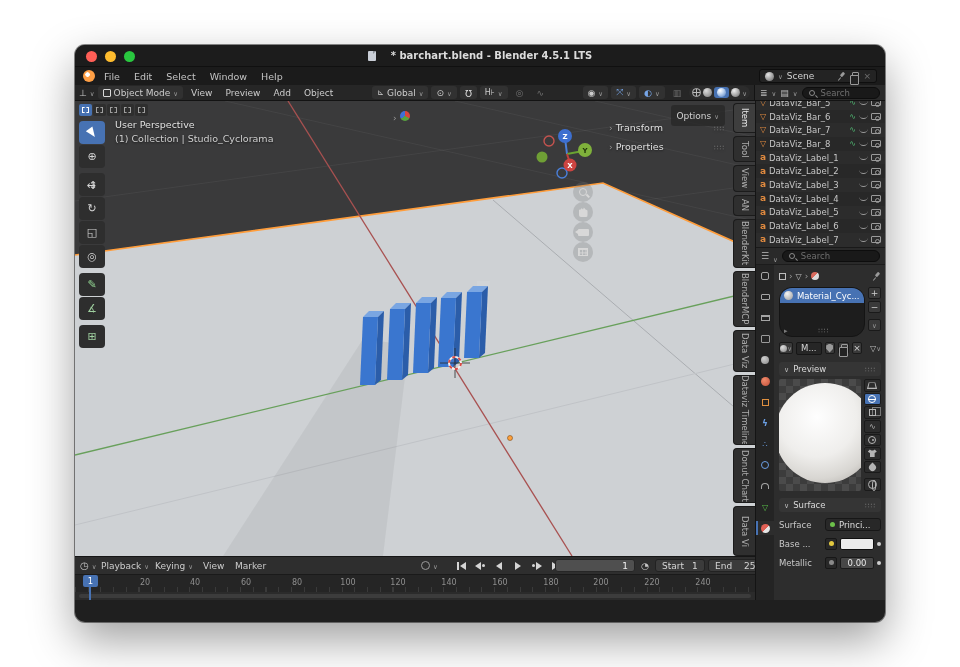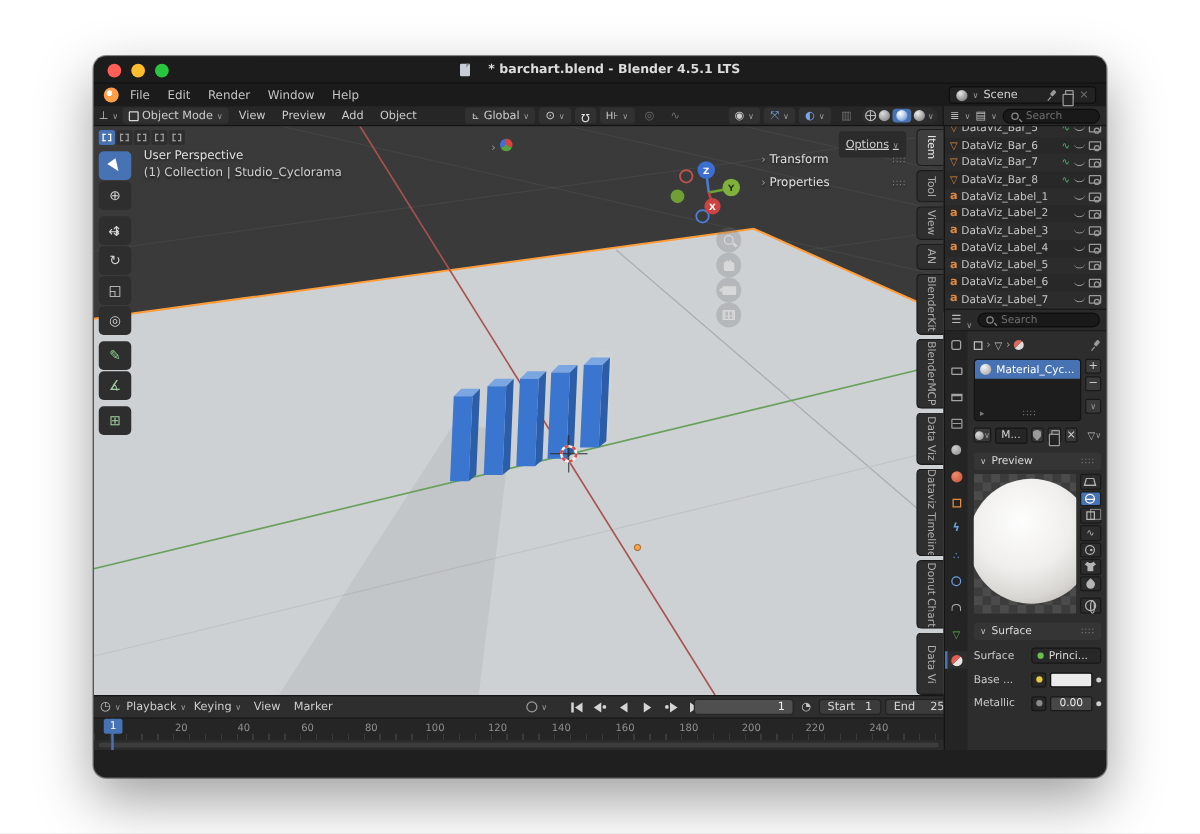--- a/index.html
+++ b/index.html
@@ -71,21 +71,21 @@
   .m-ico{width:13px;height:12px;background:#2e2e2e;border-radius:2px;display:flex;align-items:center;justify-content:center;}
   .m-ico .bx{width:7px;height:6px;border:1px dashed #9f9f9f;}
   .m-ico.active{background:#4772b3;}
   .m-ico.active .bx{border-color:#ffffff;}
   #tool-col{position:absolute;left:4px;top:20px;display:flex;flex-direction:column;gap:1px;width:26px;}
   .t-ico{height:23px;background:#2e2e2e;border-radius:4px;display:flex;align-items:center;justify-content:center;color:#d5d5d5;font-size:11px;}
   .t-ico.active{background:#4772b3;color:#fff;}
   .gap4{margin-top:4px;}
   .cursor-arrow{width:0;height:0;border-left:4px solid transparent;border-right:4px solid transparent;border-top:10px solid #ffffff;transform:rotate(-35deg);}
   #options-btn{position:absolute;right:30px;top:4px;height:21px;padding:0 6px;background:#282828cc;border-radius:3px;
-    display:flex;align-items:center;gap:3px;font-size:9px;color:#d0d0d0;text-decoration:underline;}
+    display:flex;align-items:center;gap:3px;font-size:9px;color:#d0d0d0;}
   #tool-popover{position:absolute;left:318px;top:5px;display:flex;align-items:center;gap:3px;color:#bbb;}
   .tricolor{width:10px;height:10px;border-radius:50%;background:conic-gradient(#d8453c 0 33%,#58a23f 33% 66%,#3f6fd6 66% 100%);}
   .npanel-row{position:absolute;left:534px;width:116px;display:flex;align-items:center;justify-content:space-between;
     font-size:9.5px;color:#e0e0e0;text-shadow:0 1px 2px rgba(0,0,0,.5);}
   .grip::after{content:"∷∷";font-size:7px;color:#8a8a8a;letter-spacing:1px;}
   .navbtn{position:absolute;width:20px;height:20px;border-radius:50%;background:rgba(120,120,120,.28);
     display:flex;align-items:center;justify-content:center;color:#d8d8d8;}
   .magB{width:8px;height:8px;border:1.5px solid #d8d8d8;border-radius:50%;position:relative;}
   .magB::after{content:"";position:absolute;left:6px;top:6px;width:4px;height:1.5px;background:#d8d8d8;transform:rotate(45deg);}
   .handB{width:9px;height:10px;background:#d8d8d8;border-radius:3px 3px 2px 2px;clip-path:polygon(0 35%,20% 20%,25% 30%,35% 10%,50% 25%,60% 5%,75% 22%,100% 35%,100% 100%,0 100%);}
@@ -117,21 +117,21 @@
   #props-header{height:17px;display:flex;align-items:center;gap:4px;padding:0 5px;background:#2a2a2a;border-bottom:1px solid #1c1c1c;}
   #ptabs{position:absolute;left:0;top:17px;bottom:0;width:18px;background:#242424;display:flex;flex-direction:column;align-items:center;padding-top:4px;gap:7px;}
   .ptab{width:100%;height:14px;display:flex;align-items:center;justify-content:center;}
   .ptab.active{background:#2d2d2d;box-shadow:inset 2px 0 0 #4772b3;}
   #pbody{position:absolute;left:18px;top:17px;right:0;bottom:0;padding:4px 4px 0 5px;overflow:hidden;font-size:8.5px;color:#c9c9c9;}
   .crumb{display:flex;align-items:center;gap:3px;height:14px;}
   .ci-obj{width:7px;height:7px;border:1px solid #bdbdbd;}
   .ci-tri{color:#bdbdbd;font-size:8px;}
   .ci-mat{width:8px;height:8px;border-radius:50%;background:linear-gradient(135deg,#d86a5d 50%,#dcdcdc 50%);}
   .slotwrap{display:flex;gap:3px;margin-top:4px;}
-  .slotbox{flex:1;height:50px;background:#1d1d1d;border:1px solid #141414;border-radius:3px;position:relative;overflow:hidden;}
+  .slotbox{flex:1;height:50px;background:#1d1d1d;border:1px solid #141414;border-radius:13px;position:relative;overflow:hidden;}
   .slotrow{height:15px;background:#4772b3;display:flex;align-items:center;gap:4px;padding:0 4px;color:#fff;}
   .slotfoot{position:absolute;bottom:1px;left:4px;right:4px;display:flex;justify-content:space-between;color:#7a7a7a;font-size:7px;}
   .minicol{display:flex;flex-direction:column;gap:2px;}
   .sqbtn{width:13px;height:12px;background:#3a3a3a;border:1px solid #1a1a1a;border-radius:2px;color:#cfcfcf;
     display:flex;align-items:center;justify-content:center;font-size:9px;line-height:1;}
   .matrow{display:flex;align-items:center;gap:3px;margin-top:4px;height:14px;}
   .field{background:#262626;border:1px solid #161616;border-radius:2px;height:13px;display:flex;align-items:center;padding:0 4px;color:#d6d6d6;}
   .shield{width:7px;height:9px;background:#9a9a9a;clip-path:polygon(50% 0,100% 22%,100% 58%,50% 100%,0 58%,0 22%);}
   .panel-h{margin-top:7px;height:14px;background:#353535;border-radius:3px;display:flex;align-items:center;gap:4px;padding:0 5px;color:#dadada;justify-content:space-between;}
   .ph-left{display:flex;align-items:center;gap:4px;}
@@ -210,21 +210,21 @@
     <div class="title">
       <span class="doc-ico"></span>
       <span>* barchart.blend - Blender 4.5.1 LTS</span>
     </div>
   </div>
 
   <div id="menubar">
     <span class="blogo"></span>
     <span class="mi">File</span>
     <span class="mi">Edit</span>
-    <span class="mi">Render</span>
+    <span class="mi">Select</span>
     <span class="mi">Window</span>
     <span class="mi">Help</span>
     <div style="flex:1"></div>
     <div class="sel" style="width:118px">
       <span class="ball-ico"></span>
         <span class="chev"></span>
       <span style="flex:1">Scene</span>
       <span class="pin"></span>
       <span class="copyico"></span>
       <span class="xmark"></span>

